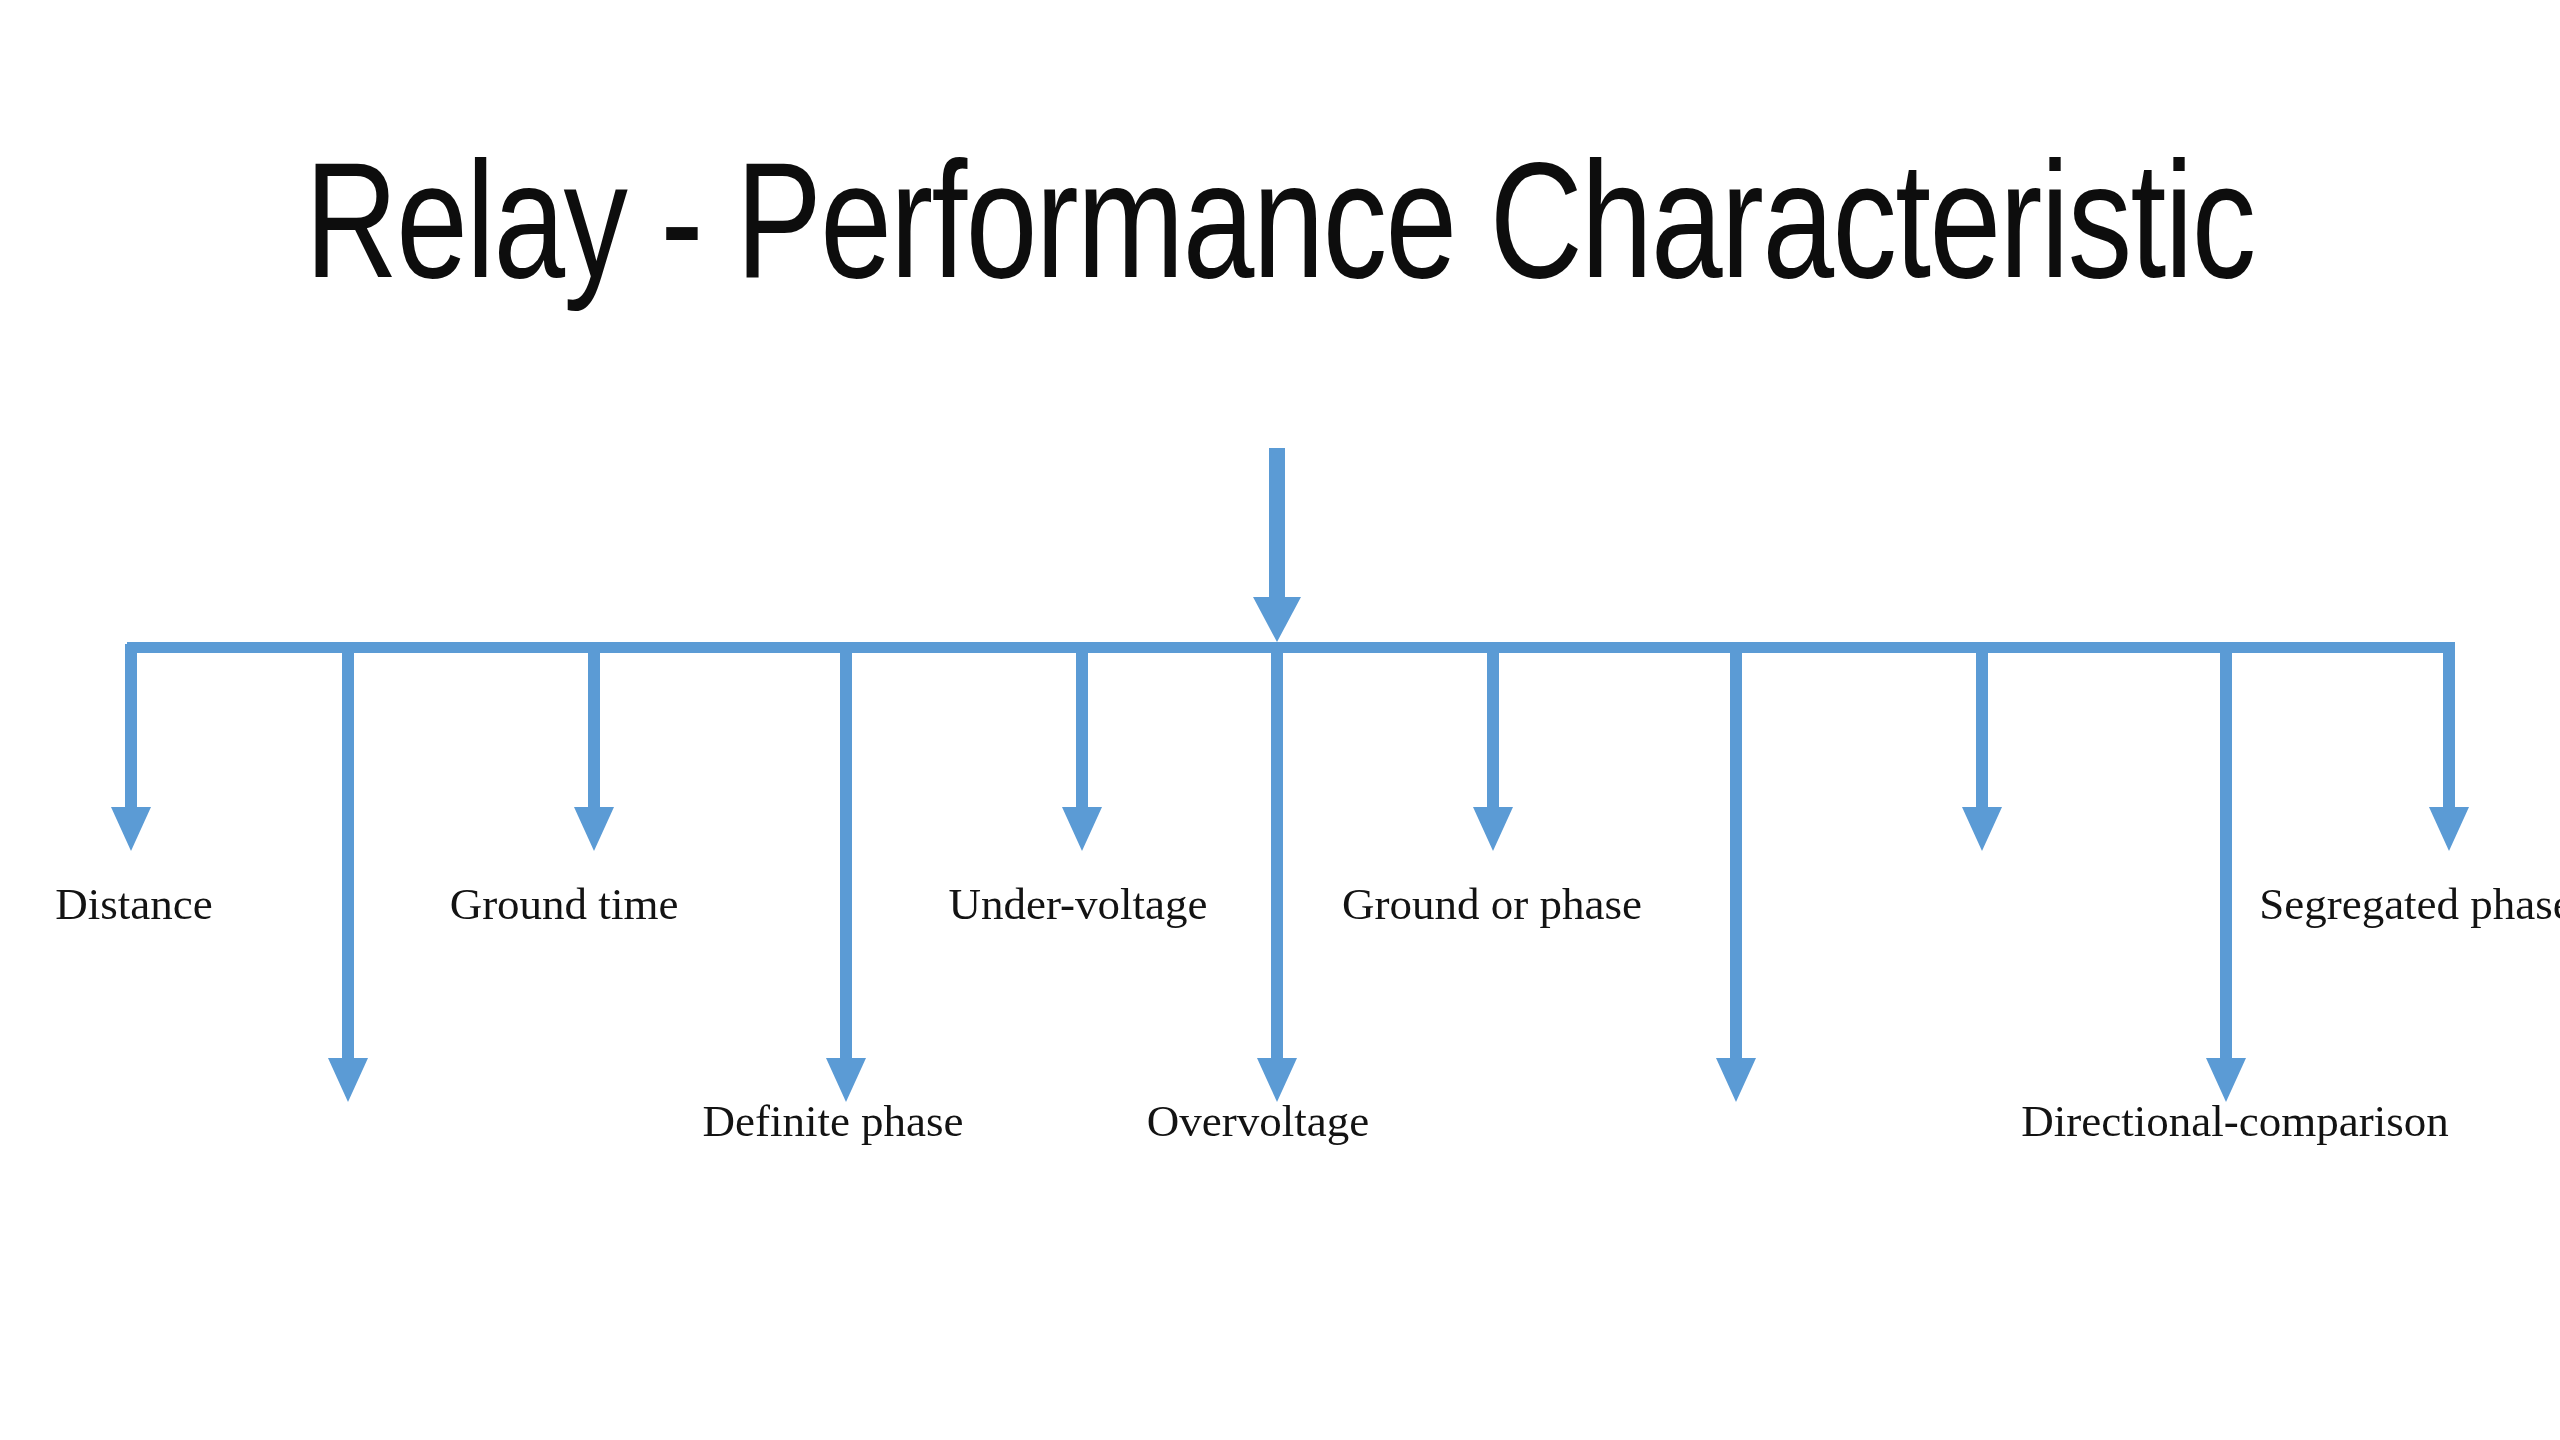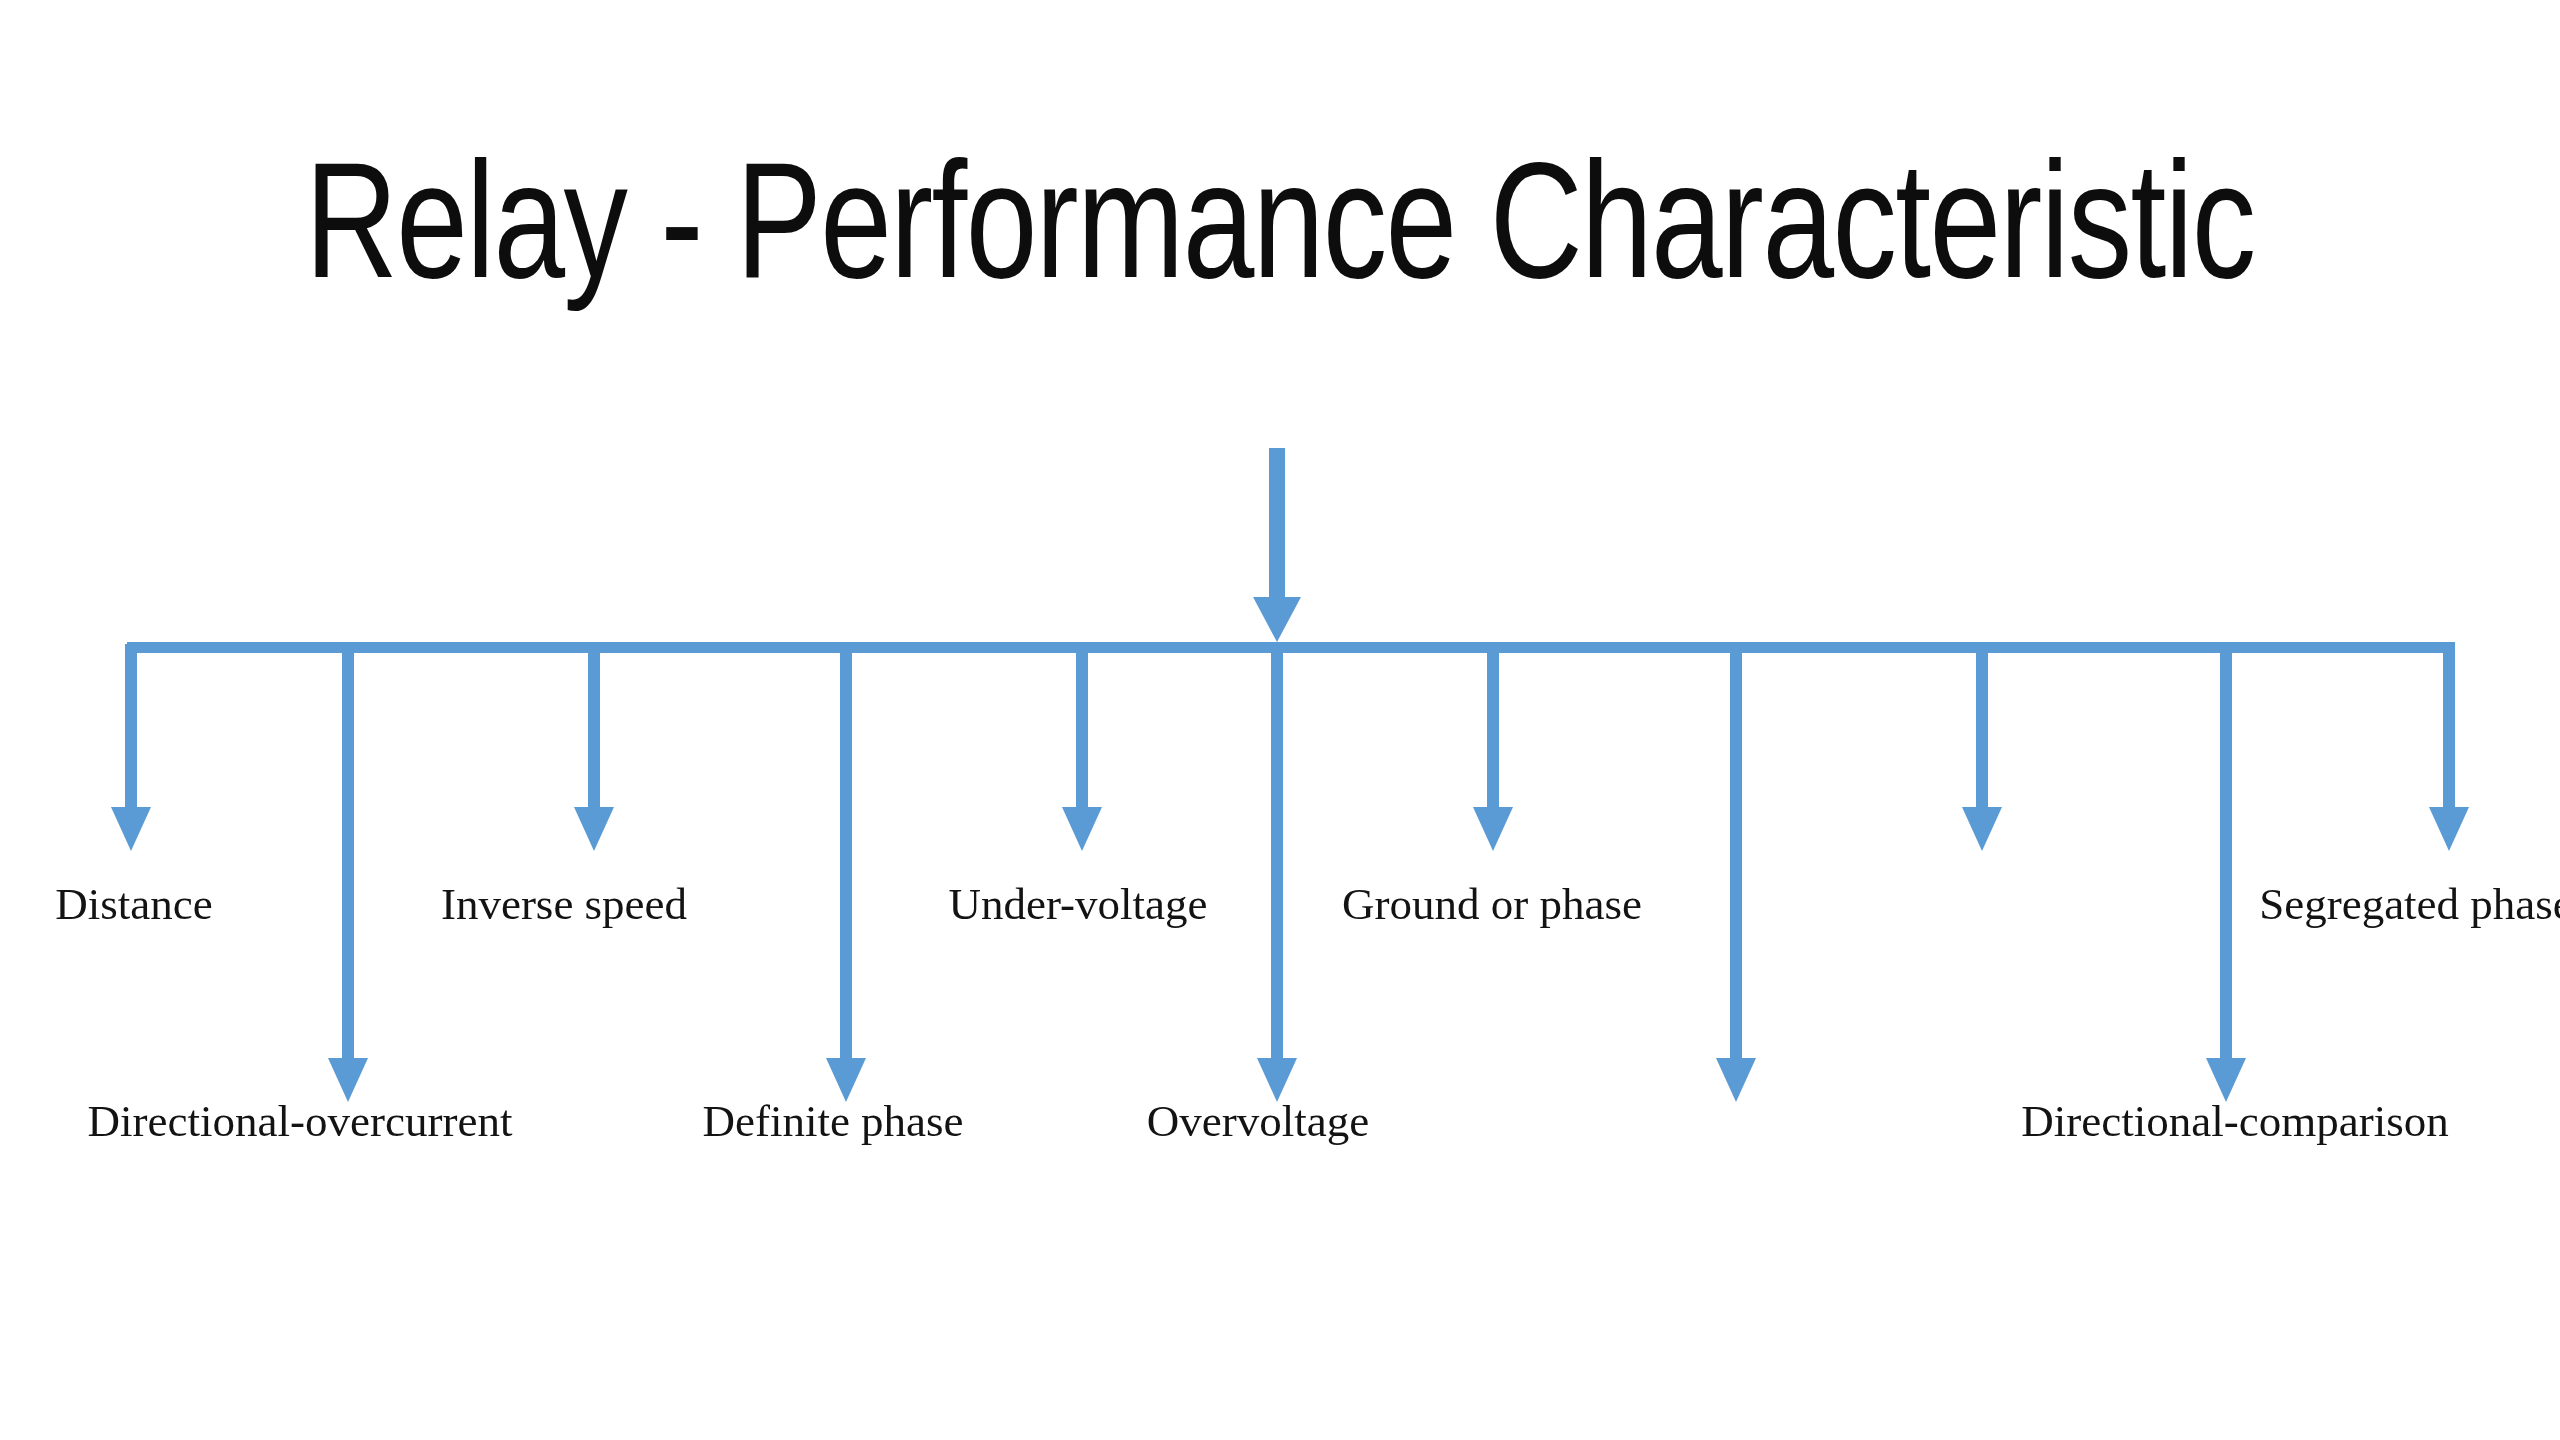--- a/index.html
+++ b/index.html
@@ -131,23 +131,22 @@
   <div class="long">
     <div class="shaft b-shaft" style="left:1730px"></div>
     <div class="head b-head" style="left:1716px"></div>
   </div>
   <div class="long">
     <div class="shaft b-shaft" style="left:2220px"></div>
     <div class="head b-head" style="left:2206px"></div>
   </div>
 
   <div class="node-label row1" style="left:134px">Distance</div>
-  <div class="node-label row1" style="left:564px">Inverse speed</div>
+  <div class="node-label row1" style="left:564px">Ground time</div>
   <div class="node-label row1" style="left:1078px">Under-voltage</div>
   <div class="node-label row1" style="left:1492px">Ground or phase</div>
   <div class="node-label row1" style="left:2416px">Segregated phase</div>
 
-  <div class="node-label row2" style="left:300px">Directional-overcurrent</div>
   <div class="node-label row2" style="left:833px">Definite phase</div>
   <div class="node-label row2" style="left:1258px">Overvoltage</div>
   <div class="node-label row2" style="left:2235px">Directional-comparison</div>
 
 </div>
 
 </body></html>

